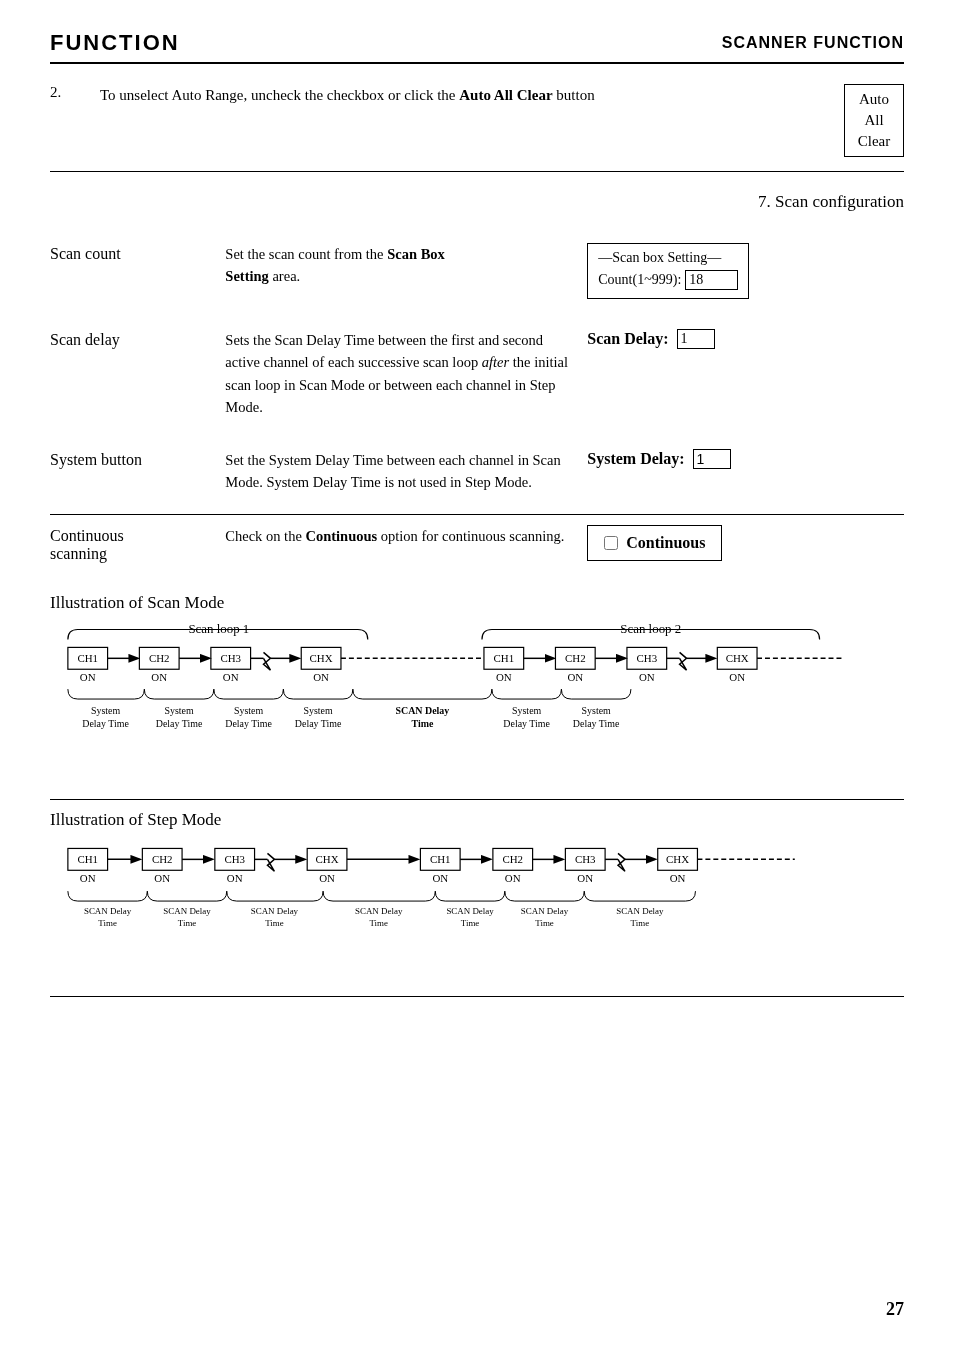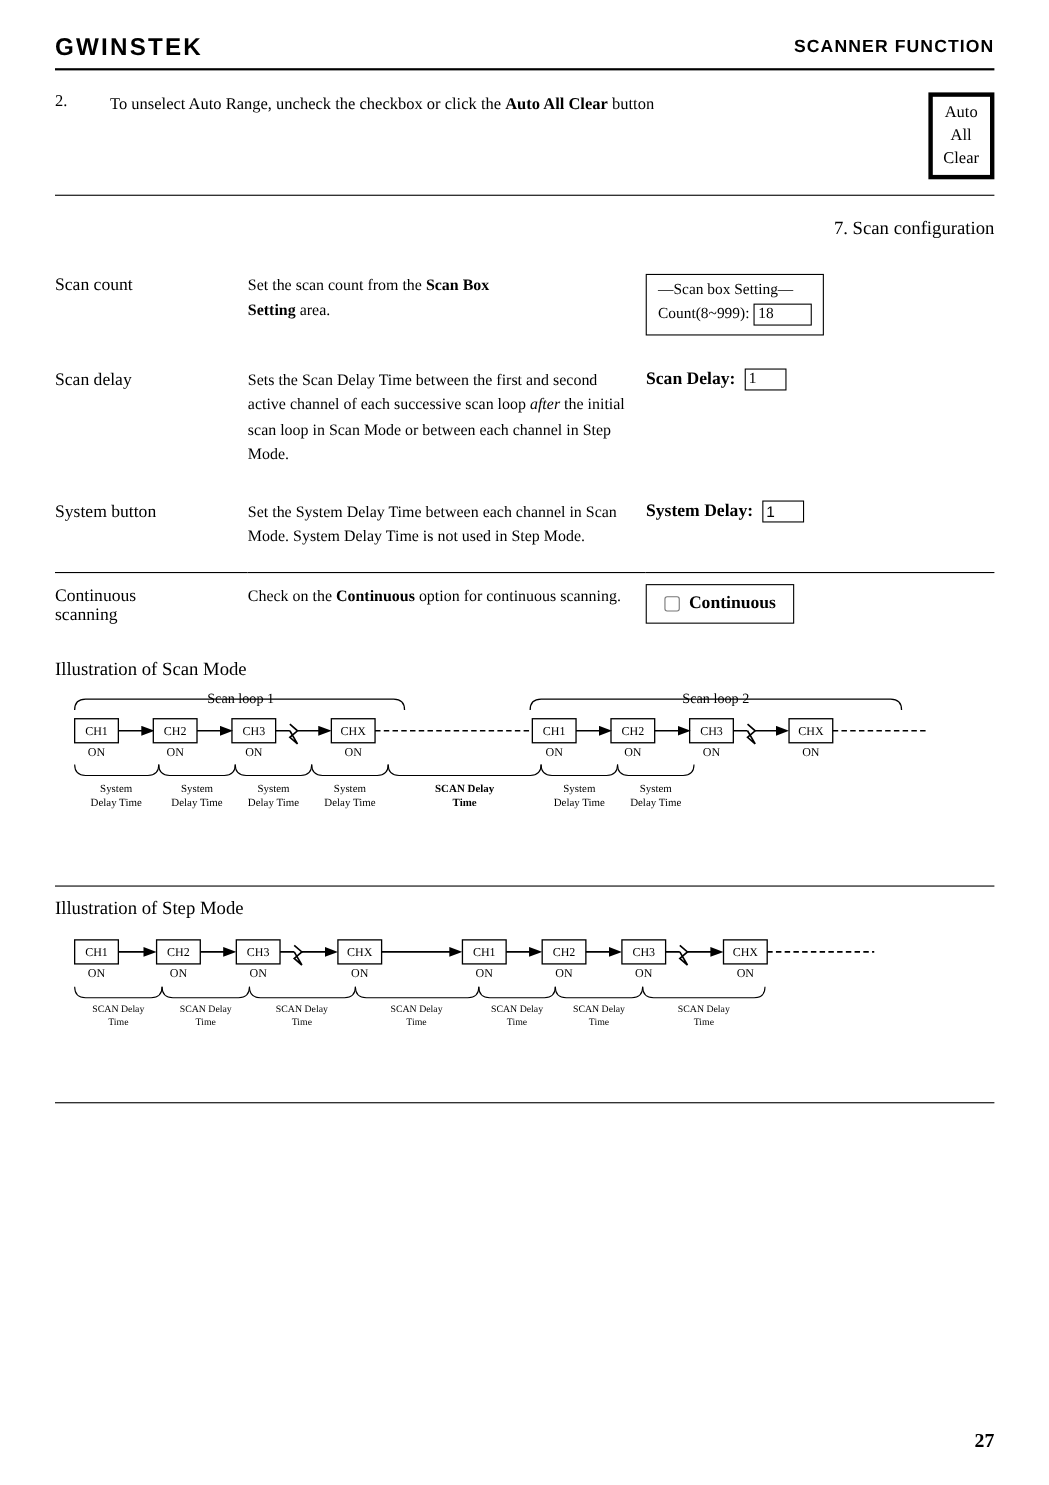--- a/index.html
+++ b/index.html
@@ -49,21 +49,21 @@
       min-width: 30px;
       font-size: 15px;
     }
     .section2-text {
       flex: 1;
       font-size: 15px;
       line-height: 1.5;
     }
     .section2-text b { font-weight: bold; }
     .auto-all-clear-box {
-      border: 4px solid #000000;
+      border: 1px solid #000000;
       padding: 4px 10px;
       text-align: center;
       font-size: 15px;
       line-height: 1.4;
       min-width: 60px;
     }
 
     
     .section7-title {
       font-size: 17px;
@@ -207,21 +207,21 @@
       font-size: 18px;
       font-weight: bold;
       font-family: 'Times New Roman', serif;
     }
   </style>
 </head>
 <body>
 
 <div class="header">
   <div class="logo">
-    <span>GWINSTEK</span>
+    <span>FUNCTION</span>
   </div>
   <div class="header-title">SCANNER FUNCTION</div>
 </div>
 
 <div class="section2">
   <div class="section2-num">2.</div>
   <div class="section2-text">
     <span>To unselect Auto Range, uncheck the checkbox or click the </span><b>Auto All Clear</b><span> button</span>
   </div>
   <div class="auto-all-clear-box">
@@ -237,21 +237,21 @@
     <tbody>
         <tr>
       <td class="label-col">Scan count</td>
       <td class="desc-col">
         Set the scan count from the <b>Scan Box<br>Setting</b> area.
       </td>
       <td class="ui-col">
         <div class="scan-box-widget">
           <div class="title-row">—Scan box Setting—</div>
           <div class="count-row">
-            <span>Count(8~999):</span>
+            <span>Count(1~999):</span>
             <input type="text" value="18" style="">
           </div>
         </div>
       </td>
     </tr>
 
     <tr>
       <td class="label-col">Scan delay</td>
       <td class="desc-col">
         Sets the Scan Delay Time between the first and second active channel of each successive scan loop <i>after</i> the initial scan loop in Scan Mode or between each channel in Step Mode.

